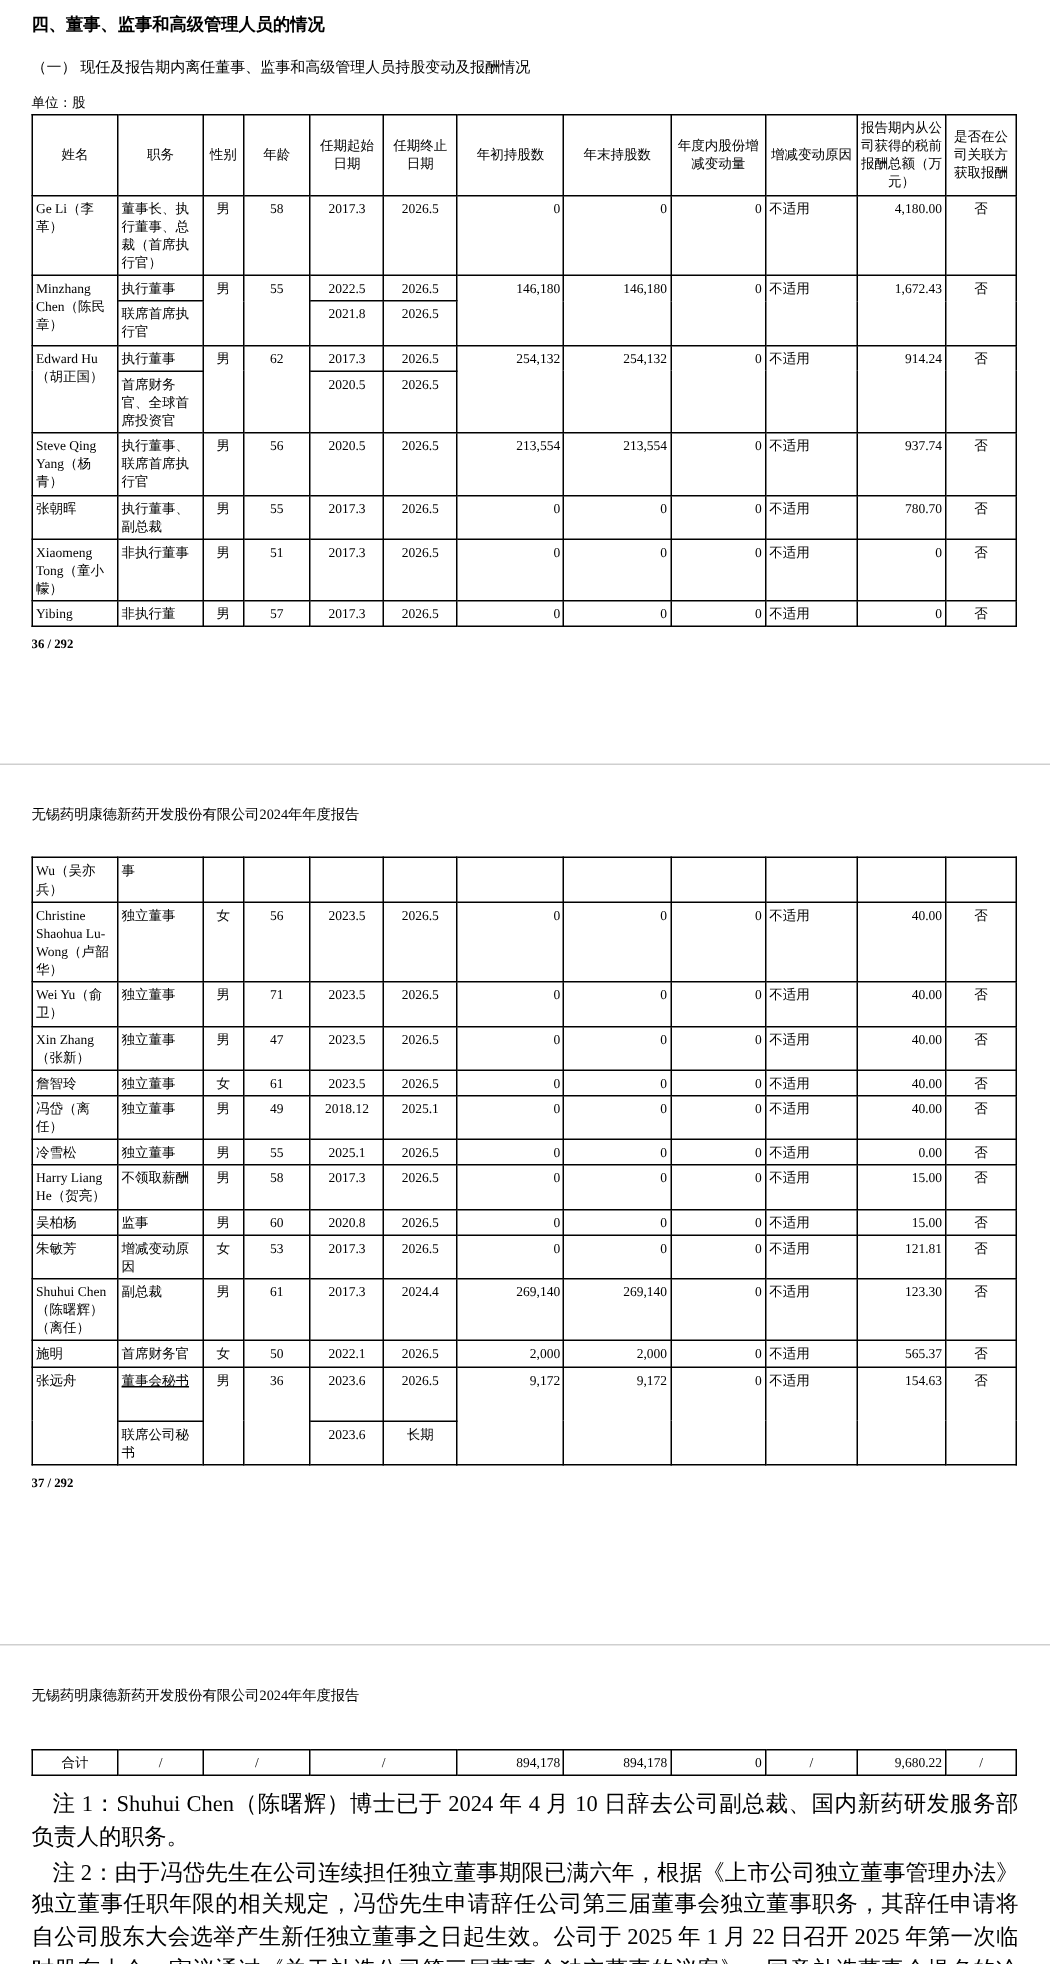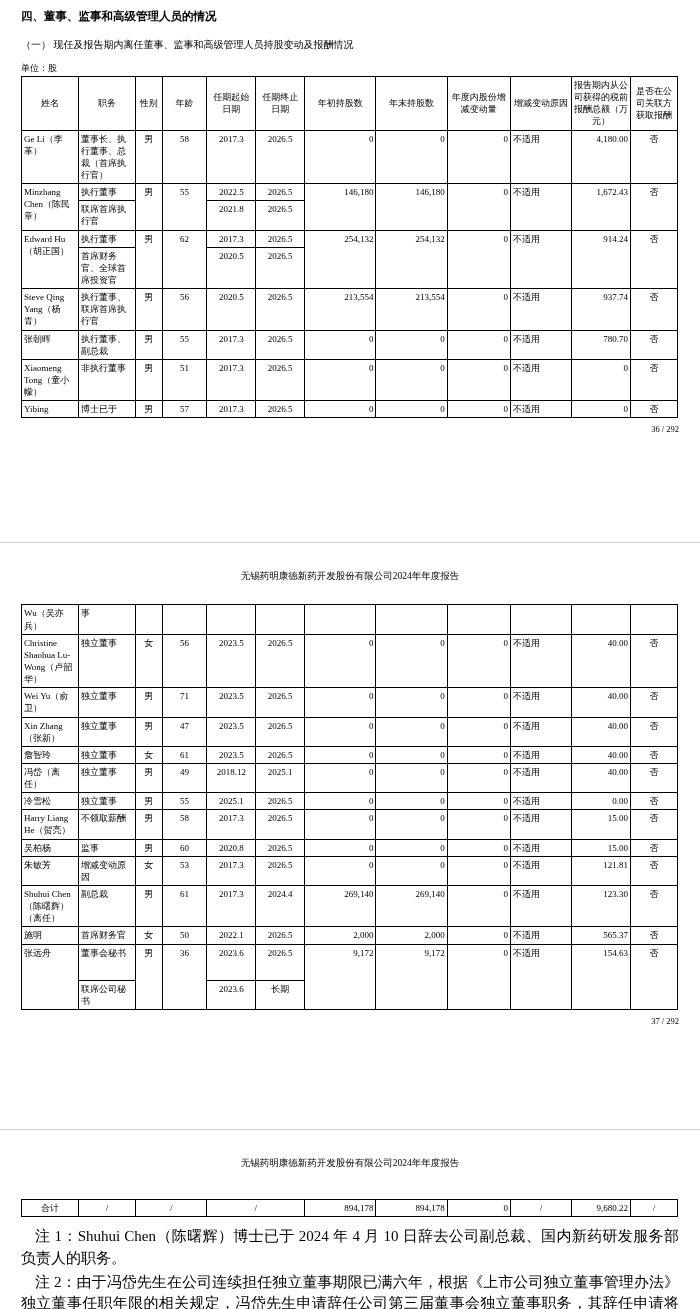--- a/index.html
+++ b/index.html
@@ -11,26 +11,26 @@
   .appl{font-size:9.5px;margin-bottom:7px;}
   .appl .na{margin-left:8px;}
   .unit{font-size:9px;text-align:left;margin-bottom:1px;padding-right:2px;}
   table.grid{border-collapse:collapse;table-layout:fixed;width:657px;font-size:9px;}
   .grid th,.grid td{border:1px solid #000;padding:2px;line-height:1.35;word-wrap:break-word;overflow-wrap:break-word;}
   .grid th{font-weight:normal;text-align:center;vertical-align:middle;}
   .grid td{vertical-align:top;}
   td.l{text-align:left;}
   td.c{text-align:center;}
   td.r{text-align:right;}
-  td.h36{height:36px;}
-  .pageno{font-size:8.5px;font-weight:normal;text-align:right;margin-top:6px;}
-  .pb75{margin-bottom:108px;}
+  td.h36{height:36px;text-decoration:underline;}
+  .pageno{font-size:8.5px;font-weight:bold;text-align:left;margin-top:6px;}
+  .pb75{margin-bottom:75px;}
   .pb103{margin-bottom:103px;}
   hr.pagebreak{border:none;border-top:1px solid #cfcfcf;height:0;}
-  .rpt{font-size:9.5px;text-align:center;margin:27px 0 21px;}
+  .rpt{font-size:9.5px;text-align:left;margin:27px 0 21px;}
   .rpt38{margin:27px 0 29px;}
   .totals{margin-bottom:9px;}
   .notes p{font-size:15px;line-height:1.45;text-indent:14px;text-align:justify;margin-bottom:2px;}
 </style>
 </head>
 <body>
 
 <main>
 
   <section class="page pb75">
@@ -159,21 +159,21 @@
           <td class="c">2026.5</td>
           <td class="r">0</td>
           <td class="r">0</td>
           <td class="r">0</td>
           <td class="l">不适用</td>
           <td class="r">0</td>
           <td class="c">否</td>
         </tr>
         <tr>
           <td class="l">Yibing</td>
-          <td class="l">博士已于</td>
+          <td class="l">非执行董</td>
           <td class="c">男</td>
           <td class="c">57</td>
           <td class="c">2017.3</td>
           <td class="c">2026.5</td>
           <td class="r">0</td>
           <td class="r">0</td>
           <td class="r">0</td>
           <td class="l">不适用</td>
           <td class="r">0</td>
           <td class="c">否</td>

